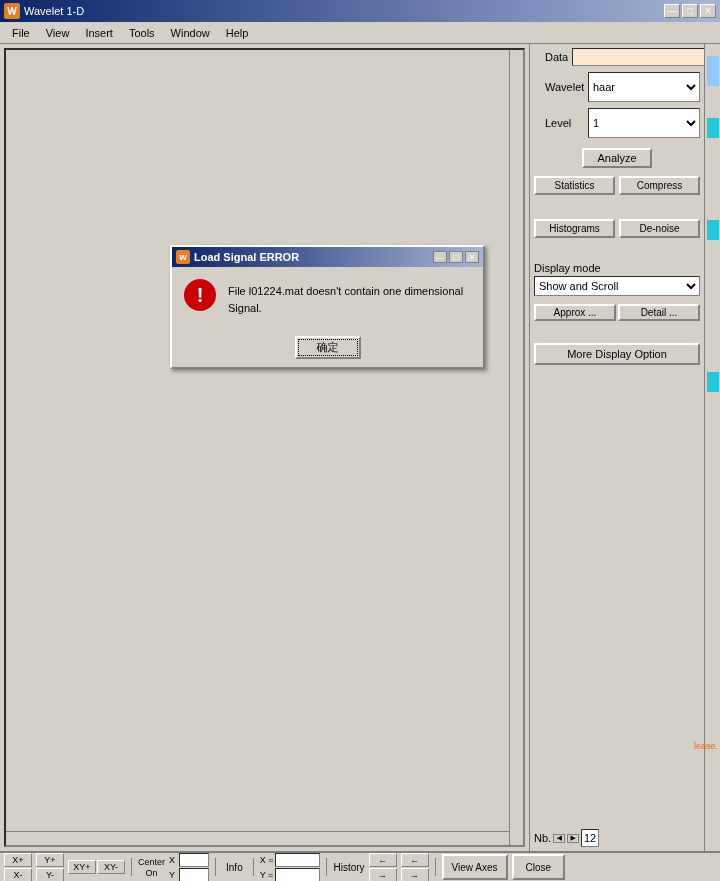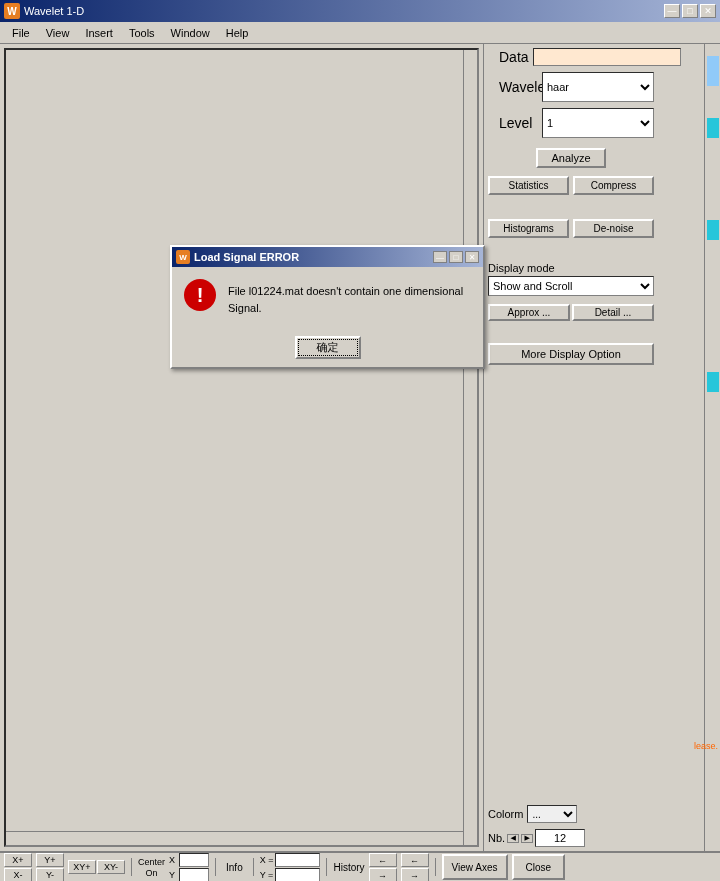--- a/index.html
+++ b/index.html
@@ -107,21 +107,21 @@
       gap: 4px;
     }
 
     .panel-row {
       display: flex;
       align-items: center;
       gap: 4px;
       margin-bottom: 2px;
     }
     .panel-label {
-      font-size: 14px;
+      font-size: 11px;
       width: 50px;
       padding-left: 11px;
     }
     .panel-input {
       flex: 1;
       height: 18px;
       border: 1px inset #808080;
       background: #ffe8d0;
       font-size: 11px;
       padding: 0 2px;
@@ -211,21 +211,21 @@
       border: 1px inset #808080;
       font-size: 10px;
     }
     .nb-row {
       display: flex;
       align-items: center;
       gap: 2px;
       margin-top: 2px;
     }
     .nb-input {
-      width: 50px;
+      width: 18px;
       height: 18px;
       border: 1px inset #808080;
       font-size: 11px;
       text-align: center;
     }
     .spin-btn {
       width: 12px;
       height: 9px;
       background: #d4d0c8;
       border: 1px solid #808080;
@@ -238,21 +238,20 @@
 
     
     .right-strip {
       width: 16px;
       background: #d4d0c8;
       border-left: 1px solid #808080;
       display: flex;
       flex-direction: column;
       gap: 2px;
       padding: 2px 2px;
-      margin-left: 46px;
     }
     .strip-bar {
       width: 12px;
       height: 25px;
       background: #00bcd4;
     }
 
     
     .bottom-toolbar {
       height: 30px;
@@ -519,26 +518,20 @@
       </button>
       <button class="panel-button">
         <span>Detail</span> ...
       </button>
     </div>
 
     <button class="panel-button more-display-btn">More Display Option</button>
 
     <div style="flex:1"></div>
 
-    <div class="colorm-row">
-      <span>Colorm</span>
-      <select class="colorm-select">
-        <option>...</option>
-      </select>
-    </div>
 
     <div class="nb-row">
       <span>Nb.</span>
       <div class="spin-btn">◀</div>
       <div class="spin-btn">▶</div>
       <input class="nb-input" type="text" value="12" style="">
     </div>
 
   </div>
 

